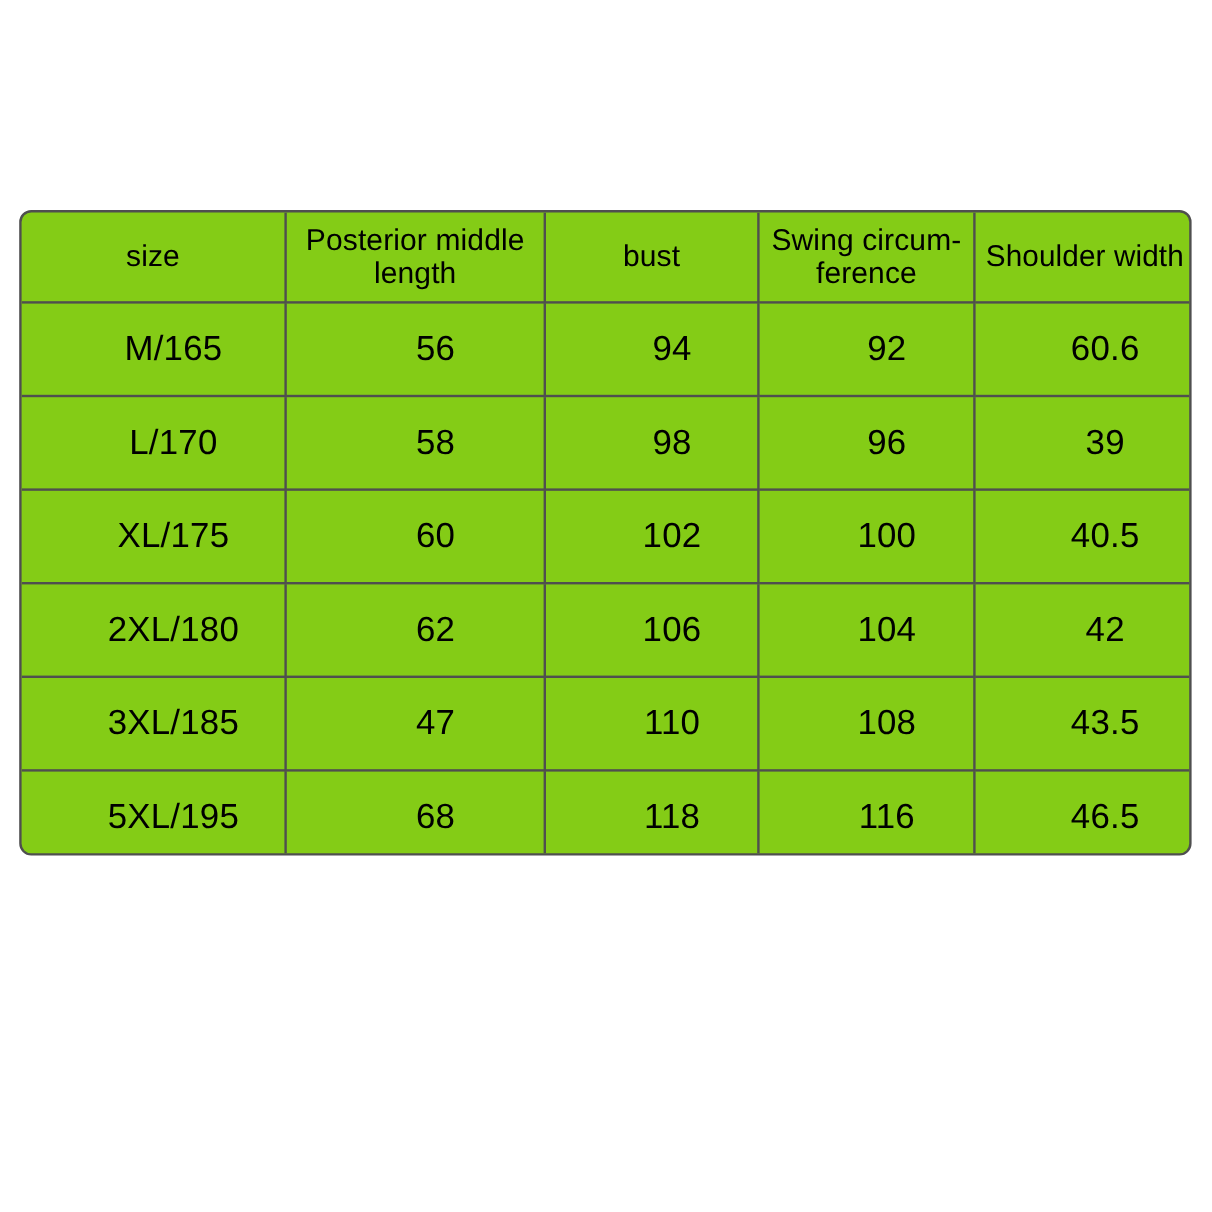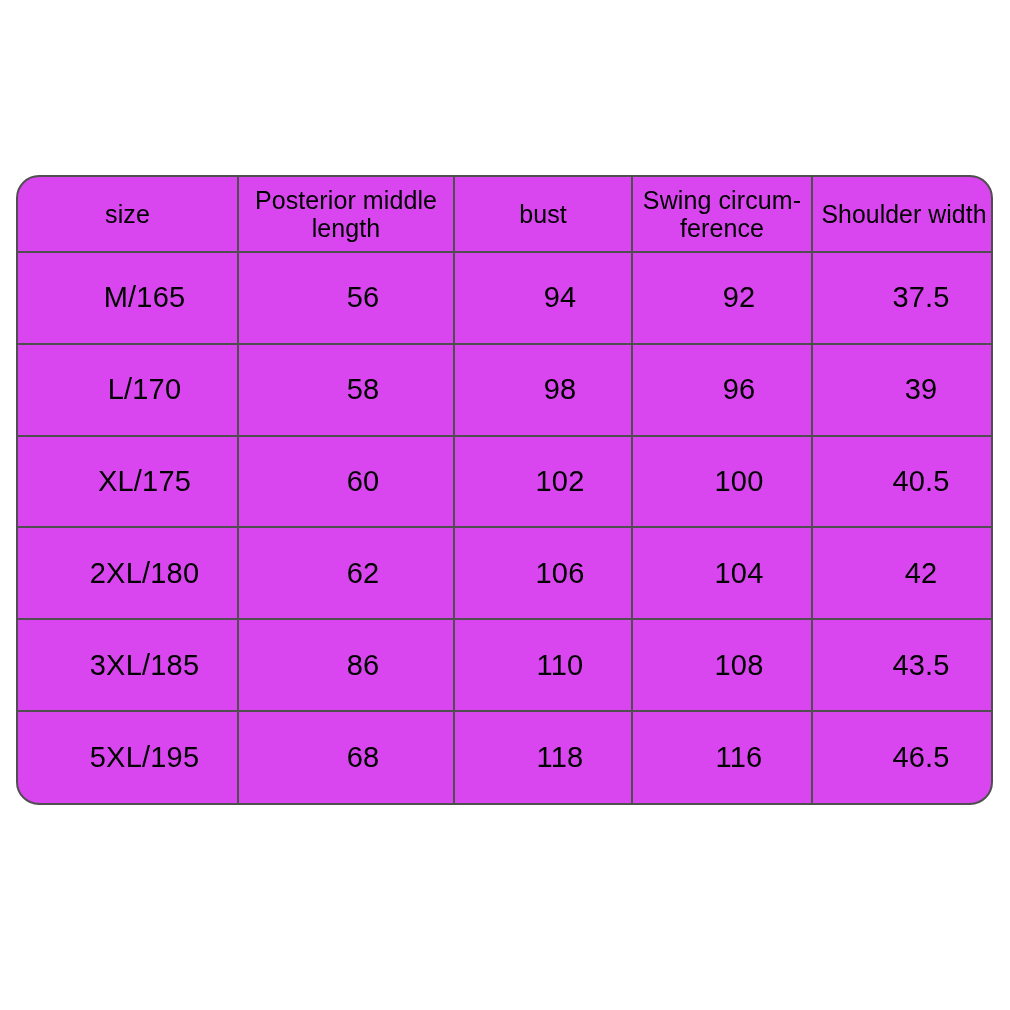--- a/index.html
+++ b/index.html
@@ -22,25 +22,25 @@
     height: 1010px;
     background: #ffffff;
   }
 
   
   .size-chart {
     position: absolute;
     left: 16px;
     top: 175px;
     width: 977px;
-    height: 630px;
+    height: 538px;
     border: 2px solid #4f4f4f;
-    border-radius: 23px;
+    border-radius: 10px;
     box-sizing: border-box;
-    background: #d946ef;
+    background: #84cc16;
     overflow: hidden;
   }
 
   table.chart-table {
     width: 100%;
     height: 100%;
     border-collapse: collapse;
     table-layout: fixed;
   }
 
@@ -127,21 +127,21 @@
             <span class="hdr-text">Shoulder width</span>
           </th>
         </tr>
       </thead>
       <tbody id="table-body">
           <tr>
             <td class="col-size">M/165</td>
             <td class="col-length">56</td>
             <td class="col-bust">94</td>
             <td class="col-swing">92</td>
-            <td class="col-shoulder">37.5</td>
+            <td class="col-shoulder">60.6</td>
           </tr>
           <tr>
             <td class="col-size">L/170</td>
             <td class="col-length">58</td>
             <td class="col-bust">98</td>
             <td class="col-swing">96</td>
             <td class="col-shoulder">39</td>
           </tr>
           <tr>
             <td class="col-size">XL/175</td>
@@ -152,21 +152,21 @@
           </tr>
           <tr>
             <td class="col-size">2XL/180</td>
             <td class="col-length">62</td>
             <td class="col-bust">106</td>
             <td class="col-swing">104</td>
             <td class="col-shoulder">42</td>
           </tr>
           <tr>
             <td class="col-size">3XL/185</td>
-            <td class="col-length">86</td>
+            <td class="col-length">47</td>
             <td class="col-bust">110</td>
             <td class="col-swing">108</td>
             <td class="col-shoulder">43.5</td>
           </tr>
           <tr>
             <td class="col-size">5XL/195</td>
             <td class="col-length">68</td>
             <td class="col-bust">118</td>
             <td class="col-swing">116</td>
             <td class="col-shoulder">46.5</td>

